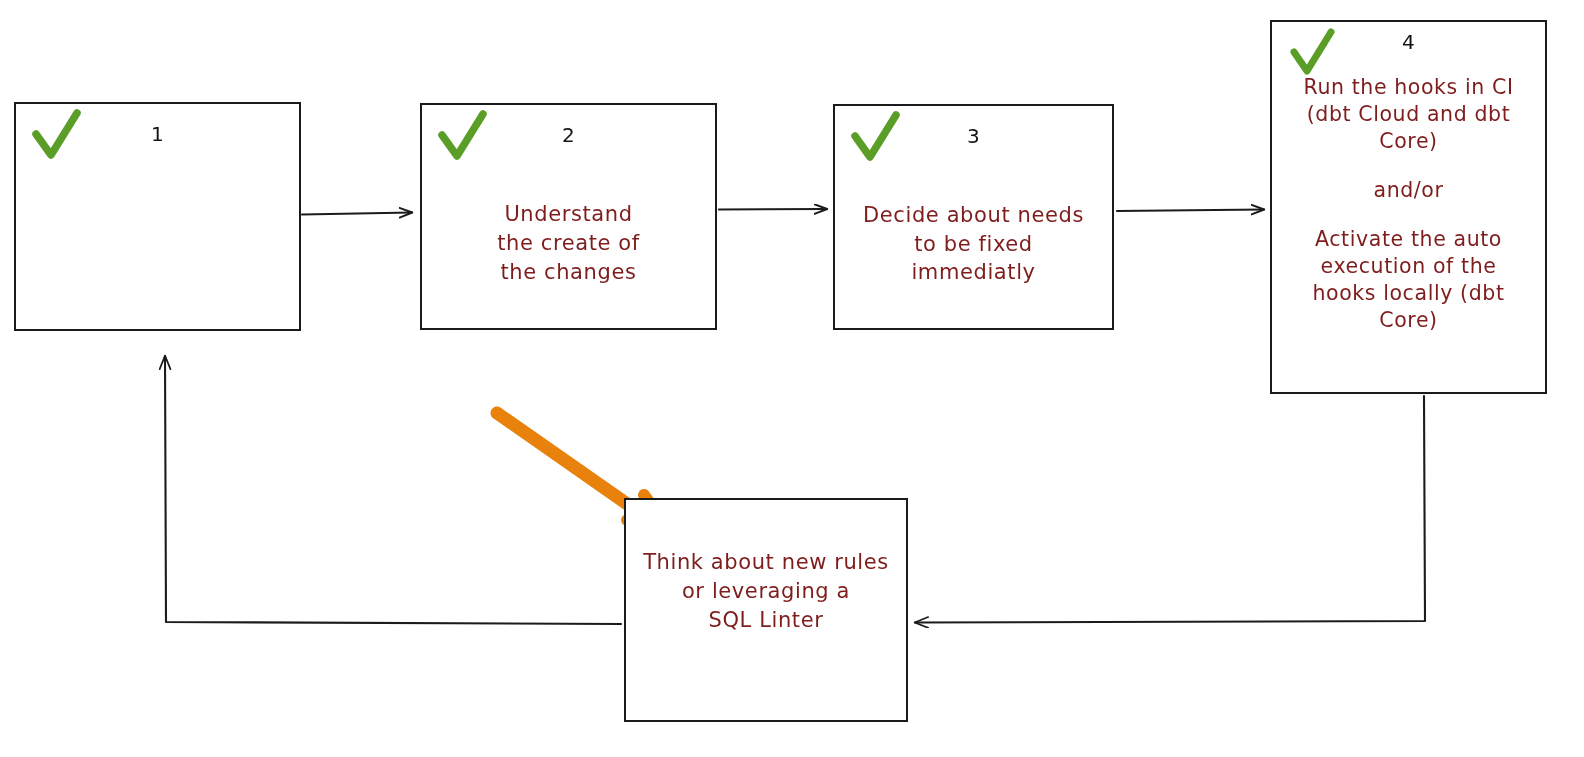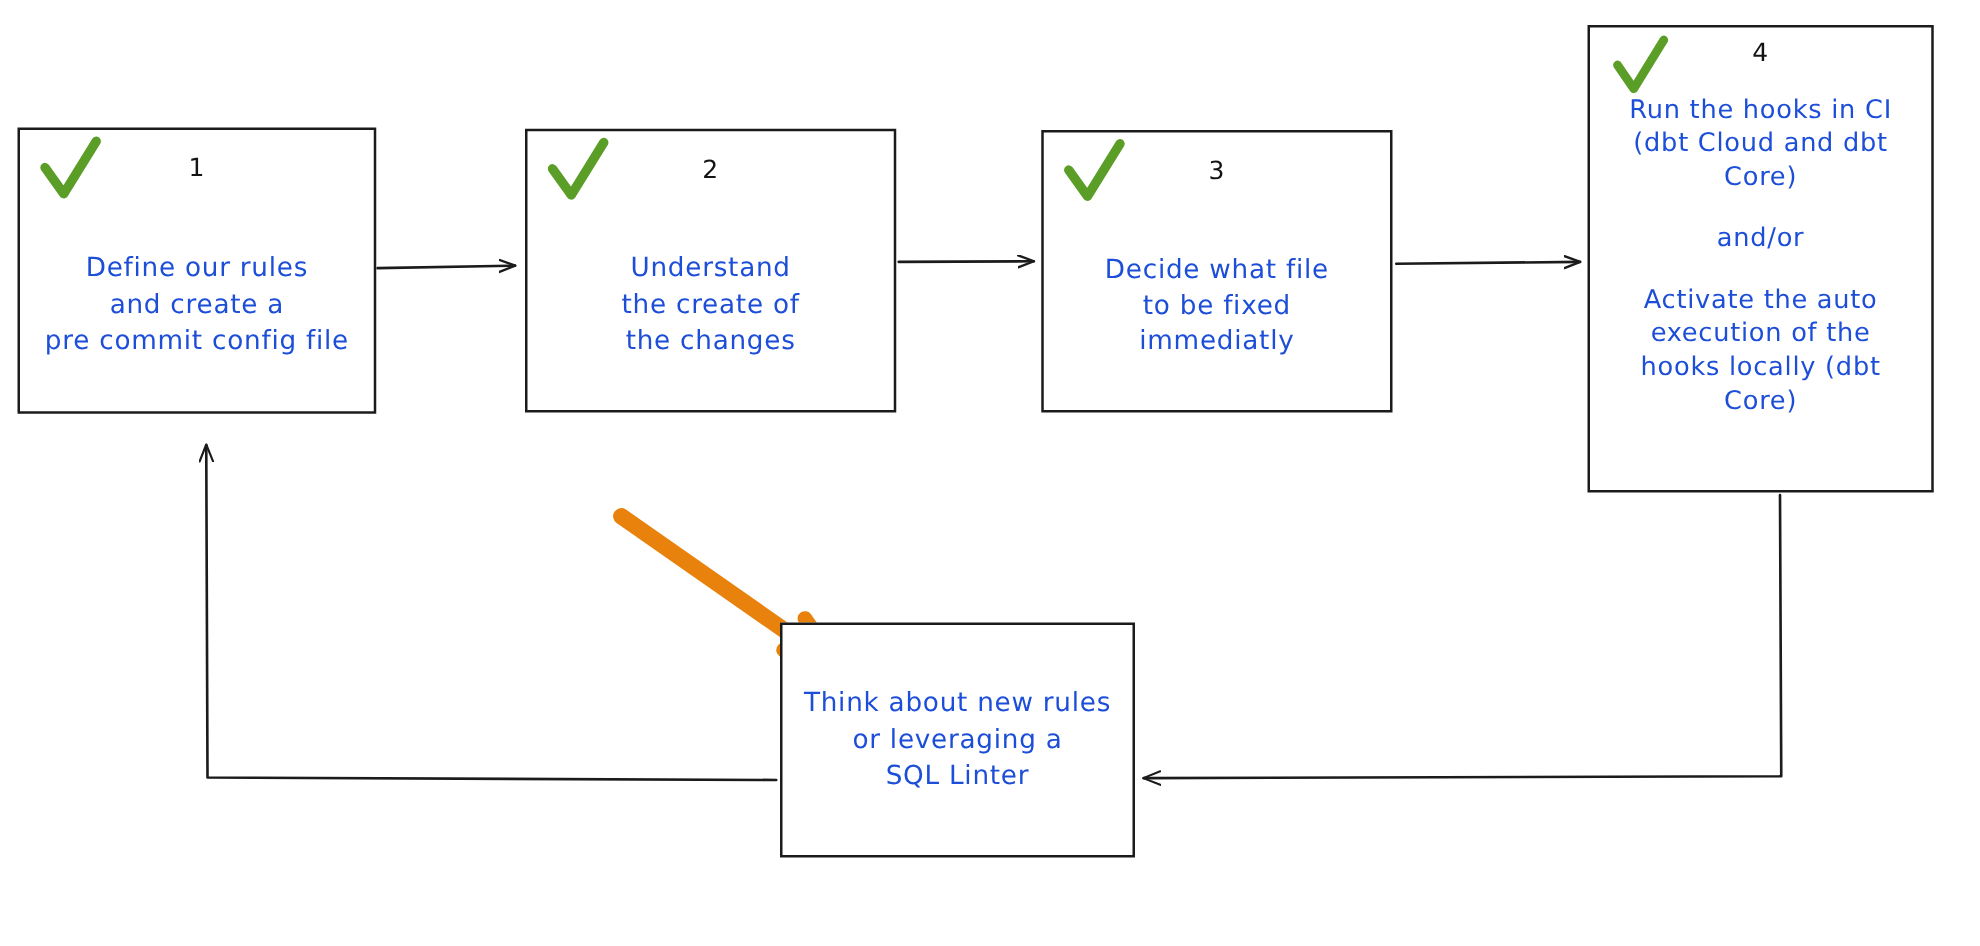--- a/index.html
+++ b/index.html
@@ -67,33 +67,33 @@
     align-items: center;
     width: 100%;
     padding: 0 6px 6px 6px;
     box-sizing: border-box;
   }
   .node-text {
     text-align: center;
     font-family: "DejaVu Sans", sans-serif;
     font-size: 21px;
     line-height: 1.38;
-    color: #1d4ed8;
+    color: #7f1d1d;
     letter-spacing: 0.6px;
     white-space: pre-line;
   }
   .node-text.blockgap { margin: 0; }
   .gap-sm { height: 22px; }
 
   
   #node-1 { left: 14px;   top: 102px; width: 287px; height: 229px; }
   #node-2 { left: 420px;  top: 103px; width: 297px; height: 227px; }
   #node-3 { left: 833px;  top: 104px; width: 281px; height: 226px; }
   #node-4 { left: 1270px; top: 20px;  width: 277px; height: 374px; }
-  #node-5 { left: 624px;  top: 498px; width: 284px; height: 188px; }
+  #node-5 { left: 624px;  top: 498px; width: 284px; height: 224px; }
 
   #node-4 .node-body { justify-content: flex-start; padding-top: 0; }
   #node-4 .node-head { height: 52px; }
   #node-4 .check { left: 18px; top: 6px; width: 46px; height: 50px; }
   #node-4 .node-num { top: 8px; }
   #node-4 .node-text { font-size: 20.5px; line-height: 1.32; }
 
   #node-5 .node-body { justify-content: flex-start; padding-top: 48px; }
   #node-5 .node-text { font-size: 21px; }
 </style>
@@ -139,25 +139,20 @@
     </g>
   </svg>
 
   <div class="node" id="node-1">
     <div class="node-head">
       <svg class="check" viewBox="0 0 50 54">
         <path d="M4,26 L19,47 L45,5" fill="none" stroke="#5a9e27" stroke-width="7.5" stroke-linecap="round" stroke-linejoin="round"></path>
       </svg>
       <div class="node-num">1</div>
     </div>
-    <div class="node-body">
-      <div class="node-text">Define our rules
-and create a
-pre commit config file</div>
-    </div>
   </div>
 
   <div class="node" id="node-2">
     <div class="node-head">
       <svg class="check" viewBox="0 0 50 54">
         <path d="M4,26 L19,47 L45,5" fill="none" stroke="#5a9e27" stroke-width="7.5" stroke-linecap="round" stroke-linejoin="round"></path>
       </svg>
       <div class="node-num">2</div>
     </div>
     <div class="node-body">
@@ -168,21 +163,21 @@
   </div>
 
   <div class="node" id="node-3">
     <div class="node-head">
       <svg class="check" viewBox="0 0 50 54">
         <path d="M4,26 L19,47 L45,5" fill="none" stroke="#5a9e27" stroke-width="7.5" stroke-linecap="round" stroke-linejoin="round"></path>
       </svg>
       <div class="node-num">3</div>
     </div>
     <div class="node-body">
-      <div class="node-text">Decide what file
+      <div class="node-text">Decide about needs
 to be fixed
 immediatly</div>
     </div>
   </div>
 
   <div class="node" id="node-4">
     <div class="node-head">
       <svg class="check" viewBox="0 0 46 50">
         <path d="M4,24 L17,43 L41,4" fill="none" stroke="#5a9e27" stroke-width="7" stroke-linecap="round" stroke-linejoin="round"></path>
       </svg>

